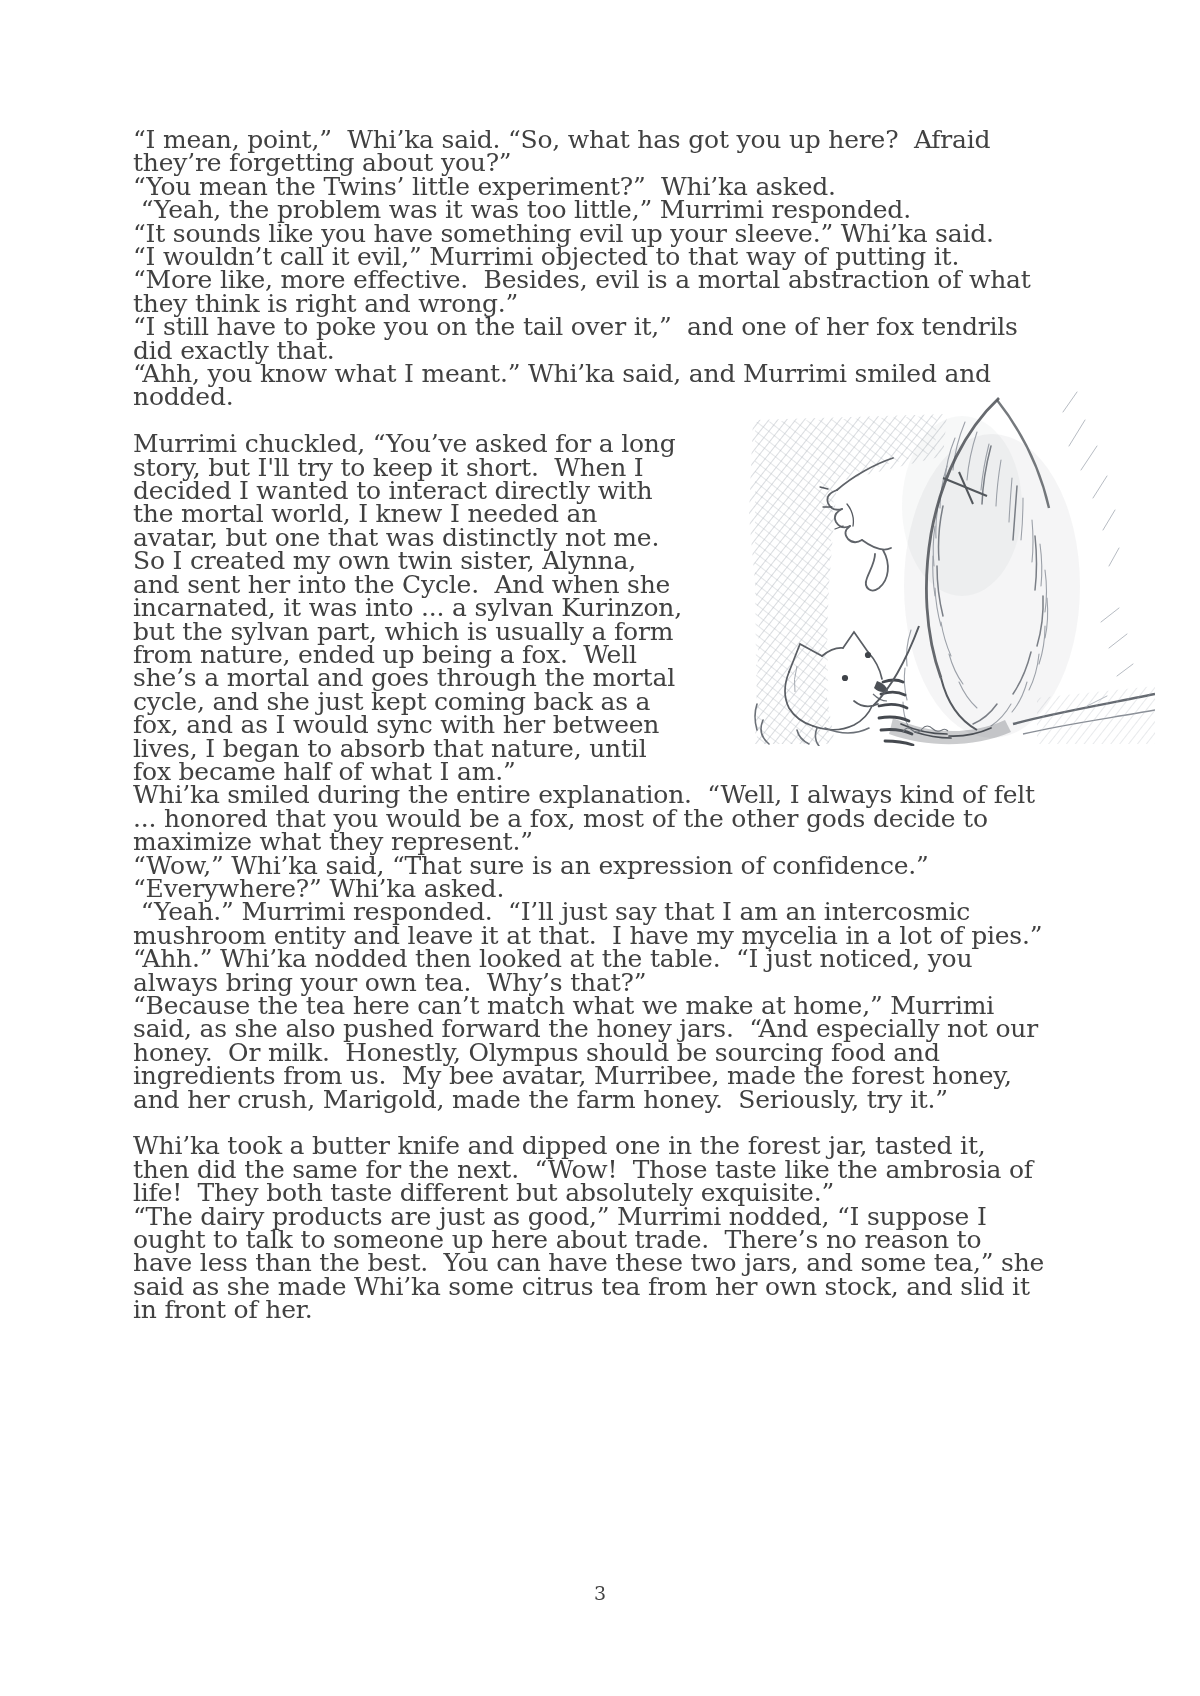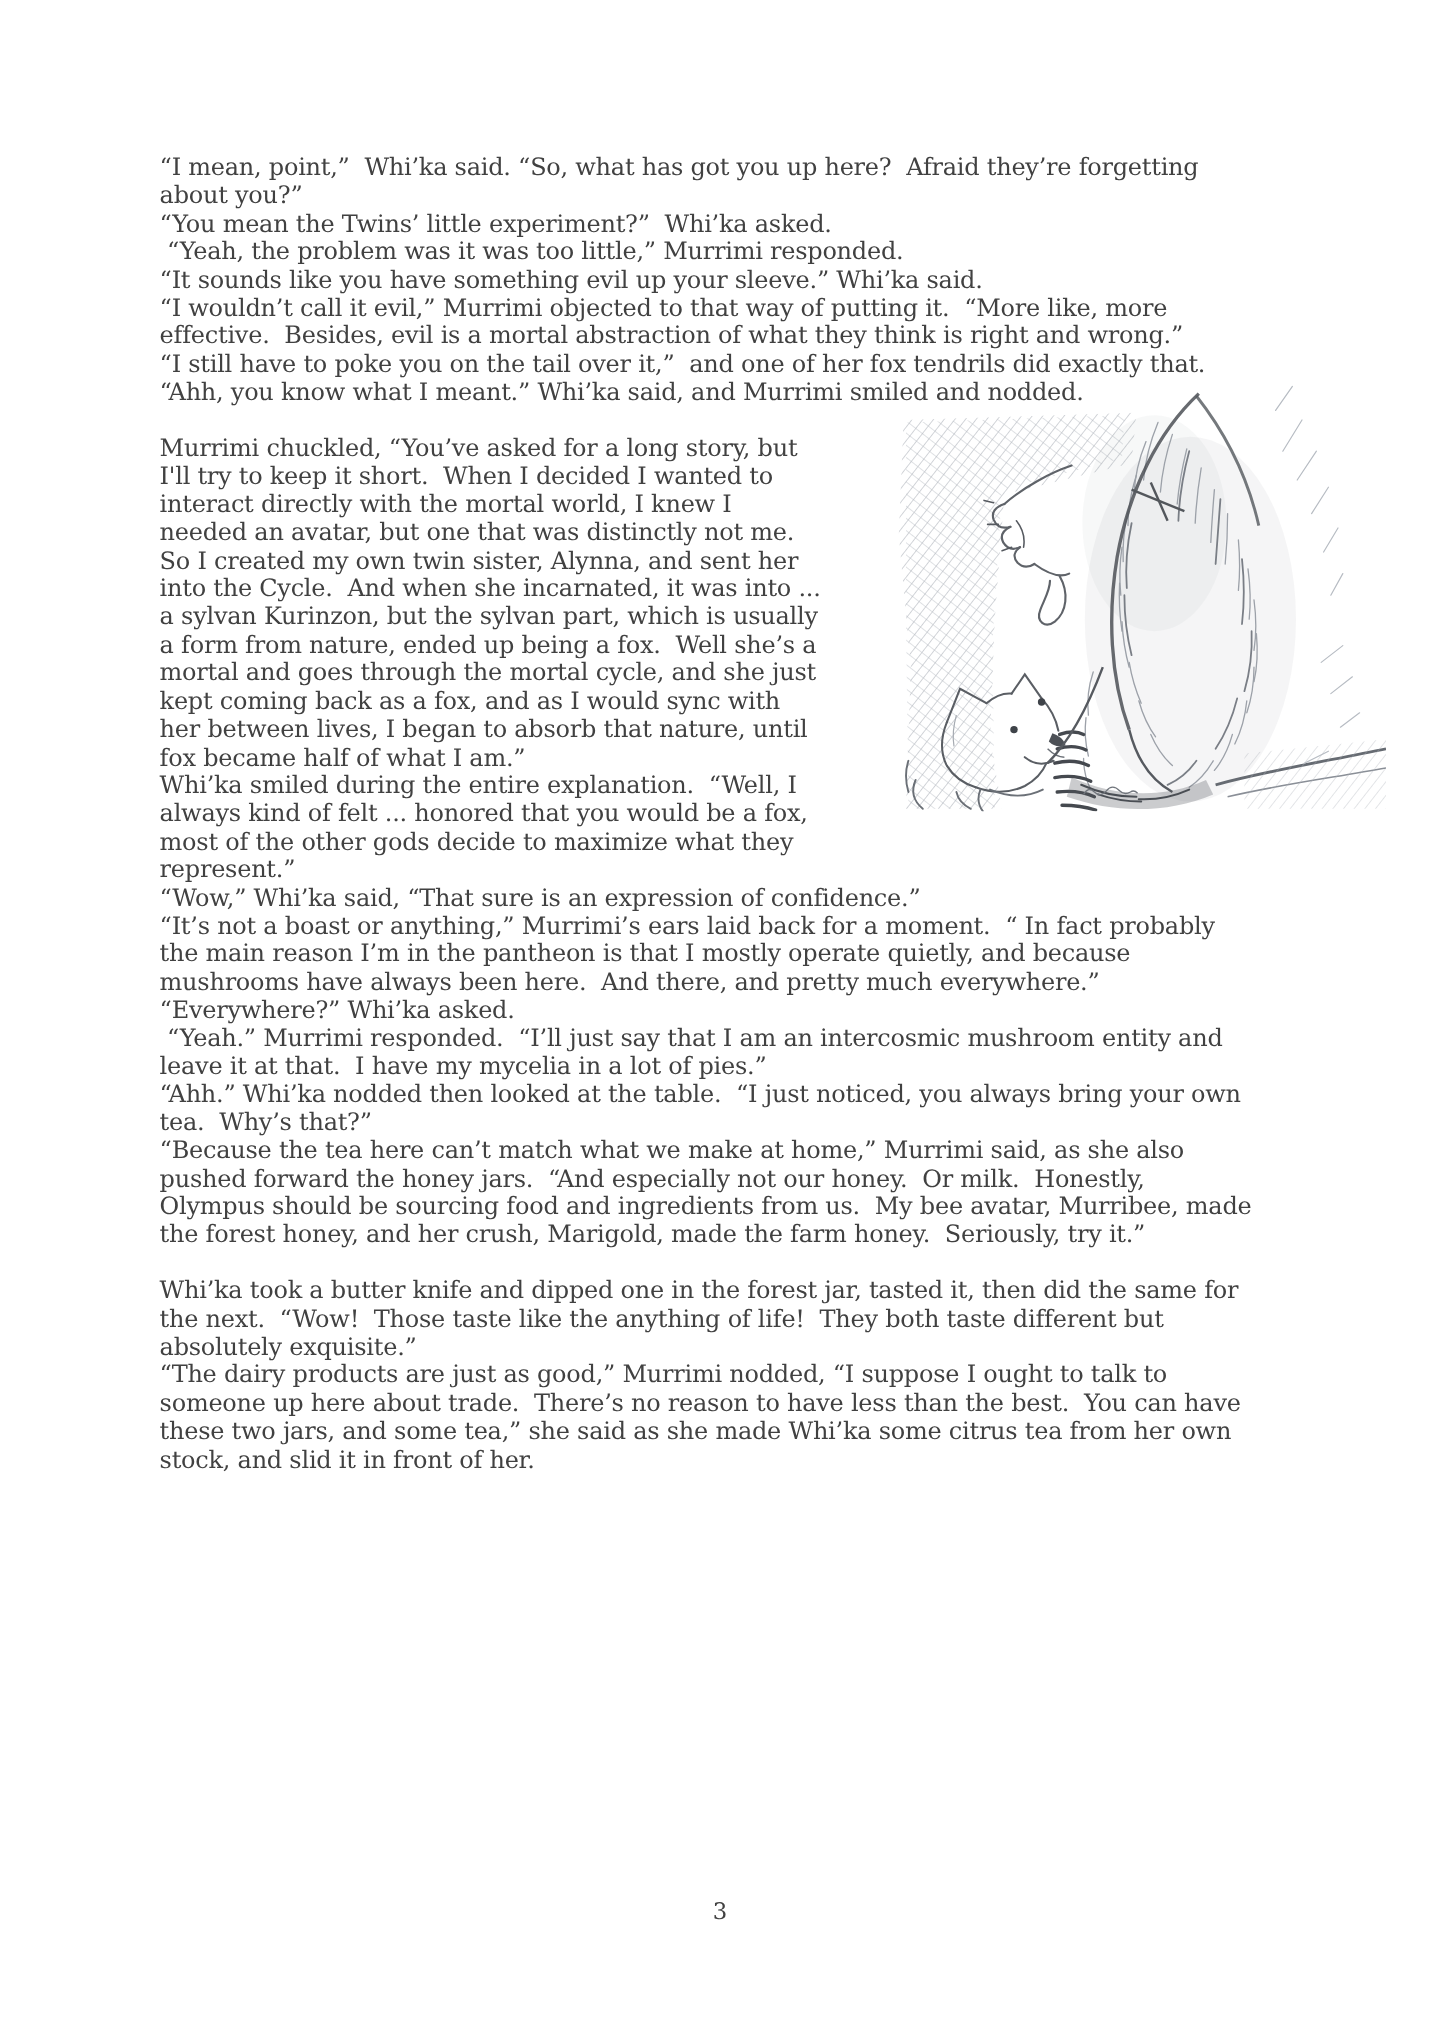--- a/index.html
+++ b/index.html
@@ -3,21 +3,21 @@
 <meta charset="utf-8">
 <style>
   html,body { margin:0; padding:0; }
   body {
     width:1200px; height:1696px; position:relative;
     background:#ffffff; overflow:hidden;
     font-family:"DejaVu Serif","Liberation Serif",serif;
   }
   .content {
     position:absolute; left:133px; top:128px; width:912px;
-    font-size:20px; line-height:23.4px; letter-spacing:-0.2px;
+    font-size:25px; line-height:23.4px; letter-spacing:-0.2px;
     color:#414141; text-align:left;
   }
   .para + .para { margin-top:23.4px; }
   .segment { white-space:pre-wrap; }
   figure.illustration {
     float:right; width:458px; height:360px;
     margin:-46px -110px 14px 10px; padding:0;
   }
   figure.illustration svg { display:block; width:458px; height:360px; }
   .page-number {
@@ -175,26 +175,25 @@
               <path d="M366,26 l14,-20"></path>
       <path d="M390,320 l20,-10"></path>
     </g>
 
     <path d="M206,346 q4,-7 9,-2 q5,5 10,-1 q5,-6 11,0 q4,4 9,1 q3,-2 6,1" stroke="#70757c" stroke-width="1.1" fill="none"></path>
   </svg>
 </figure>
         <div class="segment">Murrimi chuckled, “You’ve asked for a long story, but I'll try to keep it short.  When I decided I wanted to interact directly with the mortal world, I knew I needed an avatar, but one that was distinctly not me.  So I created my own twin sister, Alynna, and sent her into the Cycle.  And when she incarnated, it was into ... a sylvan Kurinzon, but the sylvan part, which is usually a form from nature, ended up being a fox.  Well she’s a mortal and goes through the mortal cycle, and she just kept coming back as a fox, and as I would sync with her between lives, I began to absorb that nature, until fox became half of what I am.”</div>
         <div class="segment">Whi’ka smiled during the entire explanation.  “Well, I always kind of felt ... honored that you would be a fox, most of the other gods decide to maximize what they represent.”</div>
         <div class="segment">“Wow,” Whi’ka said, “That sure is an expression of confidence.”</div>
-        <div class="segment">“It’s not a boast or anything,” Murrimi’s ears laid back for a moment.  “ In fact probably the main reason I’m in the pantheon is that I mostly operate quietly, and because mushrooms have always been here.  And there, and pretty much everywhere.”</div>
         <div class="segment">“Everywhere?” Whi’ka asked.</div>
         <div class="segment"> “Yeah.” Murrimi responded.  “I’ll just say that I am an intercosmic mushroom entity and leave it at that.  I have my mycelia in a lot of pies.”</div>
         <div class="segment">“Ahh.” Whi’ka nodded then looked at the table.  “I just noticed, you always bring your own tea.  Why’s that?”</div>
         <div class="segment">“Because the tea here can’t match what we make at home,” Murrimi said, as she also pushed forward the honey jars.  “And especially not our honey.  Or milk.  Honestly, Olympus should be sourcing food and ingredients from us.  My bee avatar, Murribee, made the forest honey, and her crush, Marigold, made the farm honey.  Seriously, try it.”</div>
       </div>
       <div class="para">
-        <div class="segment">Whi’ka took a butter knife and dipped one in the forest jar, tasted it, then did the same for the next.  “Wow!  Those taste like the anything of life!  They both taste different but absolutely exquisite.”</div>
+        <div class="segment">Whi’ka took a butter knife and dipped one in the forest jar, tasted it, then did the same for the next.  “Wow!  Those taste like the ambrosia of life!  They both taste different but absolutely exquisite.”</div>
         <div class="segment">“The dairy products are just as good,” Murrimi nodded, “I suppose I ought to talk to someone up here about trade.  There’s no reason to have less than the best.  You can have these two jars, and some tea,” she said as she made Whi’ka some citrus tea from her own stock, and slid it in front of her.</div>
       </div>
     </div>
 </div>
 
 <div class="page-number">3</div>
 
 </body></html>

